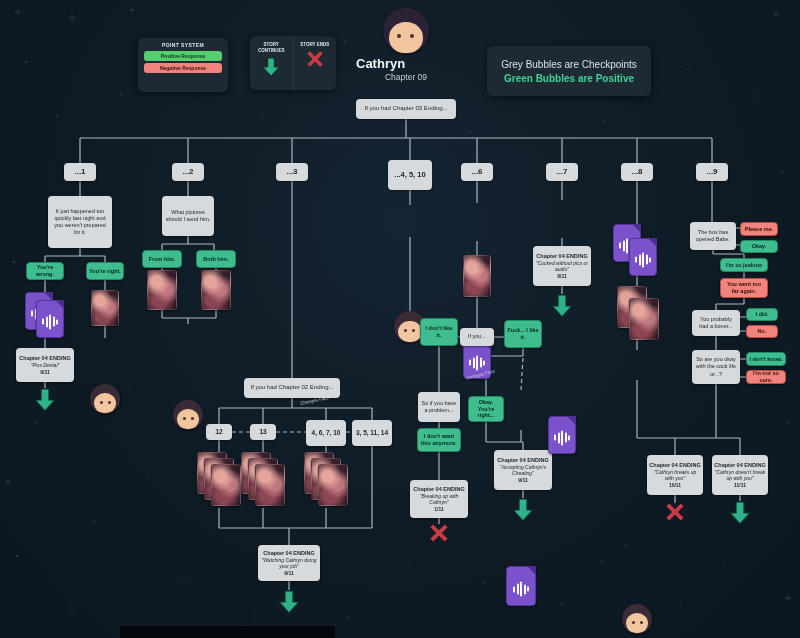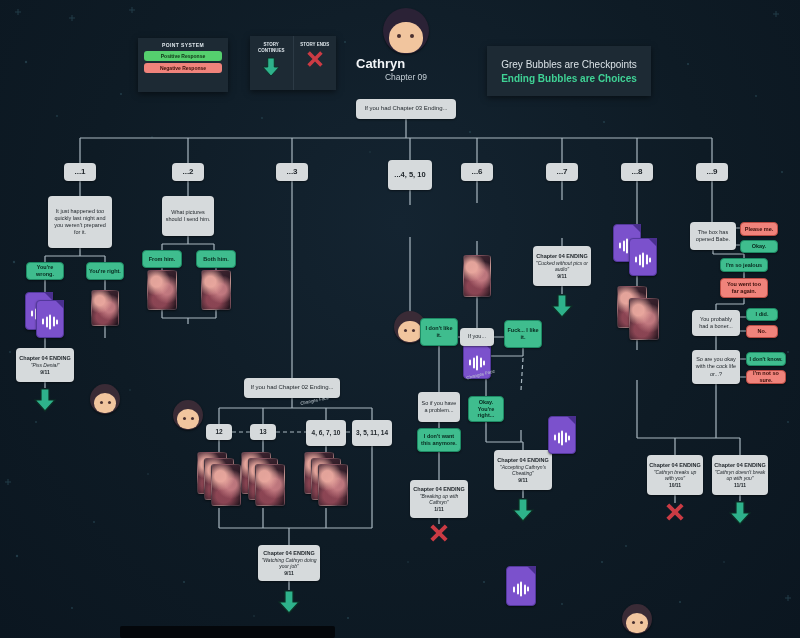--- a/index.html
+++ b/index.html
@@ -17,21 +17,21 @@
     justify-content:center;text-align:center;font-size:5.5px;font-weight:600;line-height:1.25;padding:1px 2px;
     box-shadow:0 1px 2px rgba(0,0,0,.45);}
   .choice.neg{background:#f0837b;border-color:#bb4c44;color:#380e0a;}
   .ending{background:#d6dadc;color:#22282d;border-radius:4px;display:flex;flex-direction:column;align-items:center;
     justify-content:center;text-align:center;padding:2px;box-shadow:0 1px 2px rgba(0,0,0,.45);}
   .et{font-weight:800;font-size:5.5px;line-height:1.2;}
   .en{font-style:italic;font-size:5px;line-height:1.25;}
   .ec{font-size:5px;font-weight:700;margin-top:1px;}
   .cf{font-size:4.5px;color:#c2ccd2;white-space:nowrap;}
 
-  .card{background:#1d2a34;border-radius:0;box-shadow:0 2px 6px rgba(0,0,0,.5);}
+  .card{background:#1d2a34;border-radius:6px;box-shadow:0 2px 6px rgba(0,0,0,.5);}
   .ctitle{font-size:5px;font-weight:700;color:#dfe7ec;text-align:center;letter-spacing:.4px;margin:4px 0 3px;}
   .pill{border-radius:3px;font-size:5px;font-weight:700;text-align:center;line-height:10px;height:10px;margin:2px 6px;}
   .pill.pos{background:#55cf6e;color:#0f3114;}
   .pill.neg{background:#f0837b;color:#3a0f0b;}
   .storycard{display:flex;}
   .scol{flex:1;display:flex;flex-direction:column;align-items:center;gap:3px;padding:6px 2px 4px;}
   .scol+.scol{border-left:1px solid #2c3a45;}
   .slabel{font-size:4.5px;font-weight:700;color:#dfe7ec;text-align:center;line-height:1.3;}
 
   .infocard{display:flex;flex-direction:column;align-items:center;justify-content:center;gap:3px;}
@@ -150,21 +150,21 @@
         </svg>
     </div>
   </div>
 
   <div class="abs face face--lg" style="left:383px;top:8px"></div>
   <div class="abs cname" style="left:356px;top:56px;width:100px">Cathryn</div>
   <div class="abs cchap" style="left:356px;top:72px;width:100px">Chapter 09</div>
 
   <div class="abs card infocard" style="left:487px;top:46px;width:164px;height:50px">
     <div class="info1">Grey Bubbles are Checkpoints</div>
-    <div class="info2">Ending Bubbles are Choices</div>
+    <div class="info2">Green Bubbles are Positive</div>
   </div>
 
   <div class="abs chk root" style="left:356px;top:99px;width:100px;height:20px">If you had Chapter 03 Ending...</div>
 
   <div class="abs chk blabel" style="left:64px;top:163px;width:32px;height:18px">...1</div>
   <div class="abs chk blabel" style="left:172px;top:163px;width:32px;height:18px">...2</div>
   <div class="abs chk blabel" style="left:276px;top:163px;width:32px;height:18px">...3</div>
   <div class="abs chk blabel" style="left:388px;top:160px;width:44px;height:30px;font-size:7.5px">...4, 5, 10</div>
   <div class="abs chk blabel" style="left:461px;top:163px;width:32px;height:18px">...6</div>
   <div class="abs chk blabel" style="left:546px;top:163px;width:32px;height:18px">...7</div>

